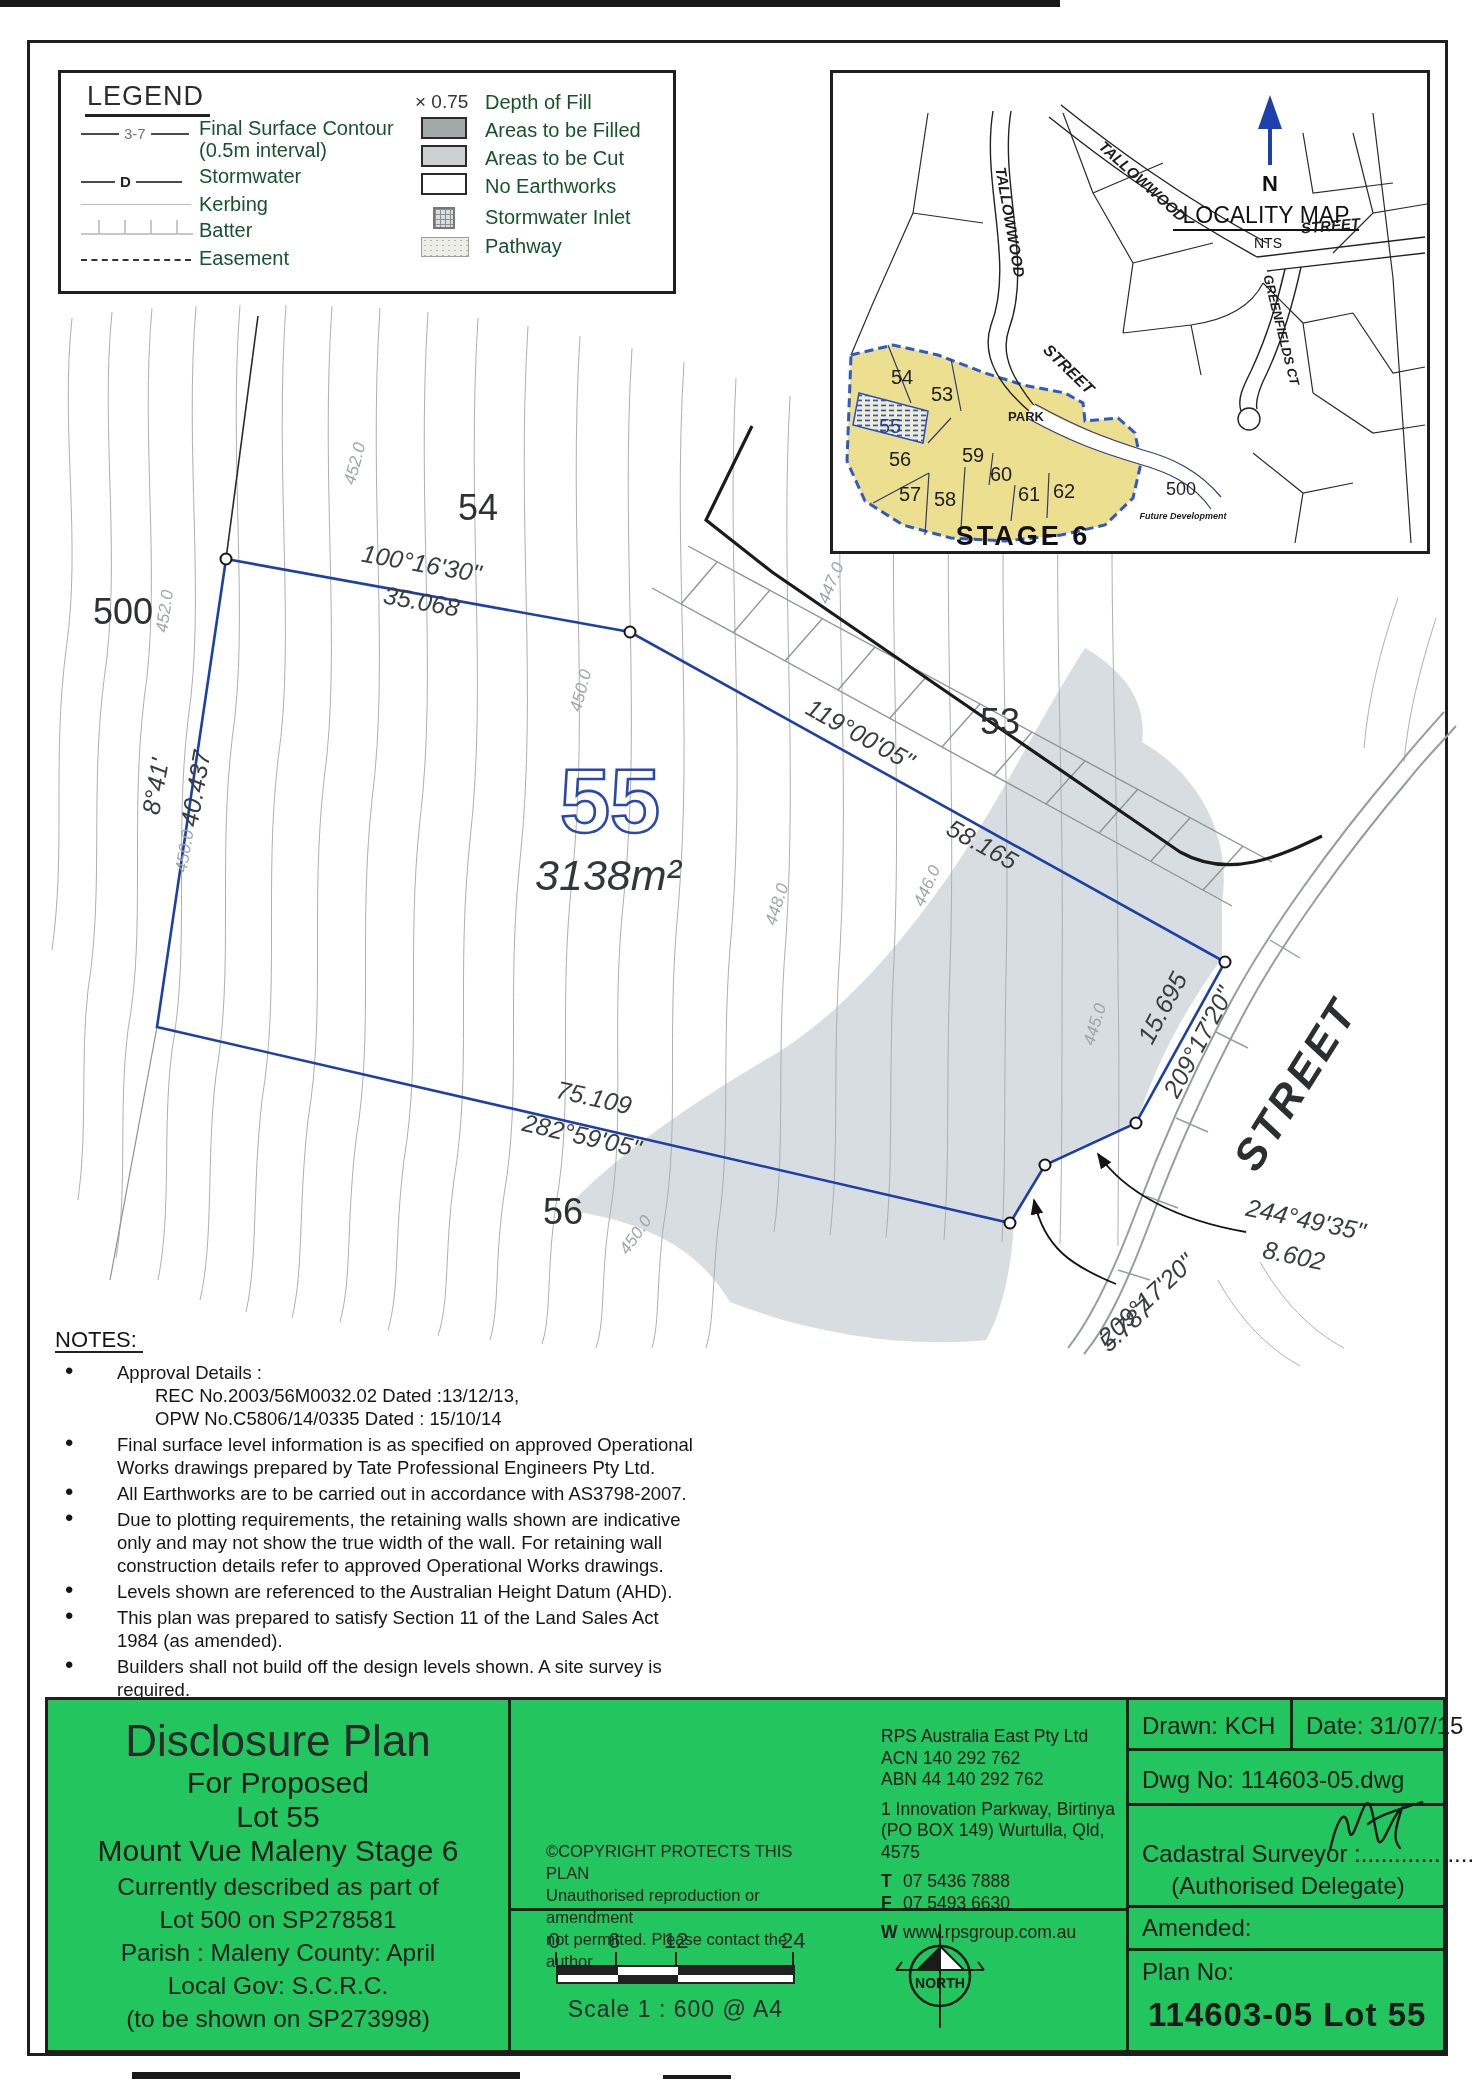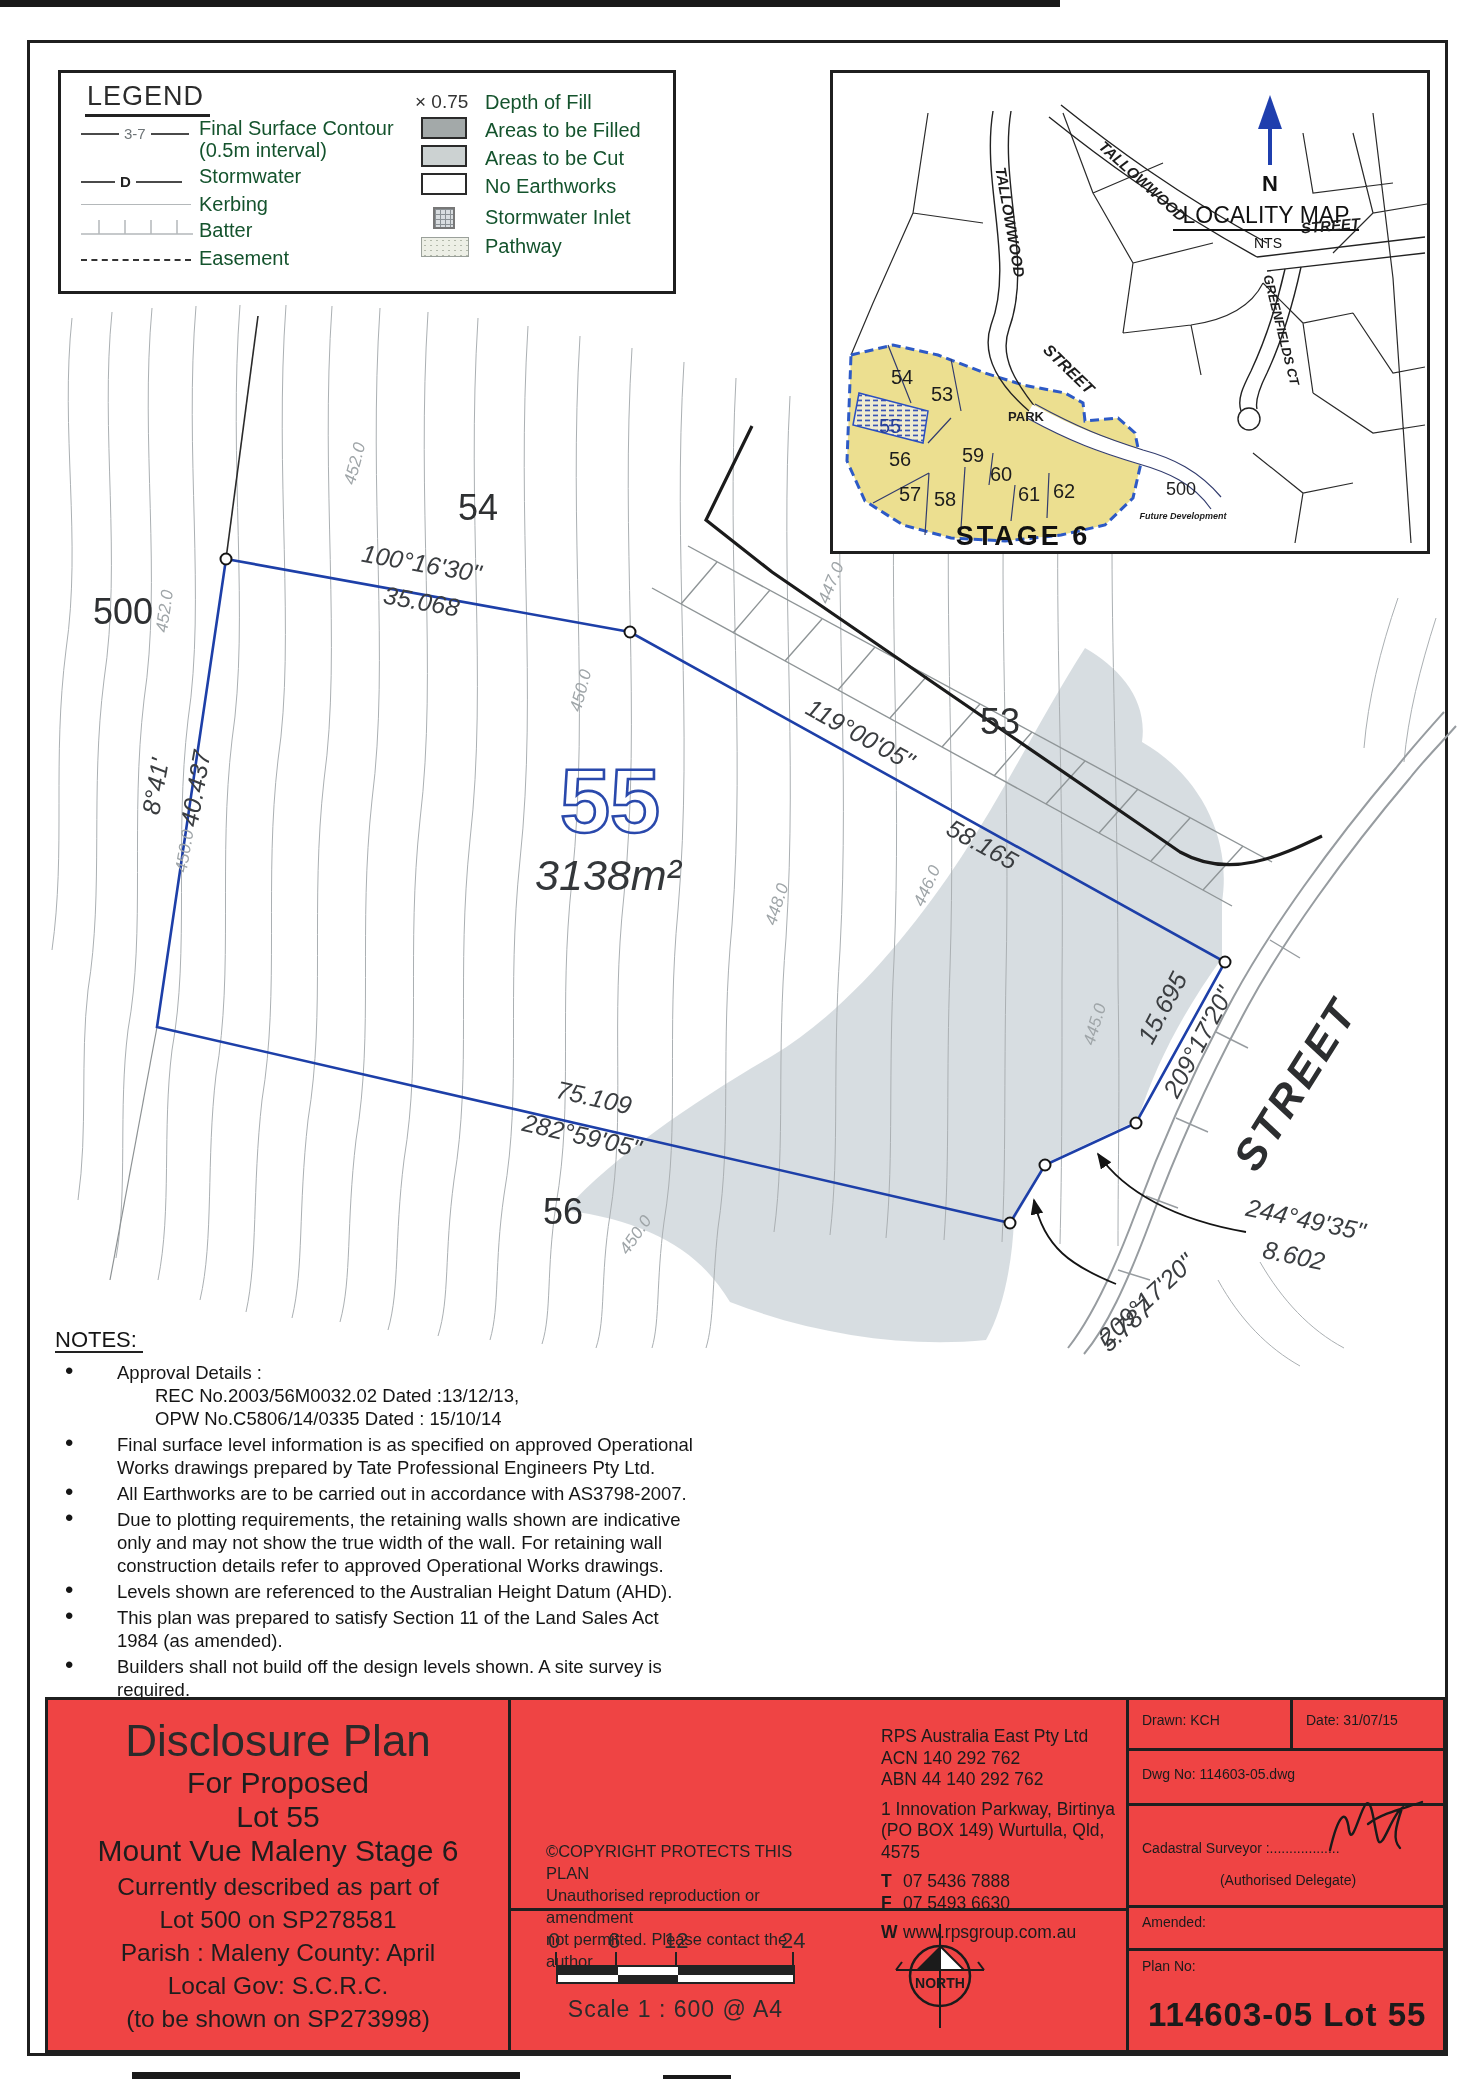--- a/index.html
+++ b/index.html
@@ -36,40 +36,40 @@
   #locality{left:830px;top:70px;width:594px;height:478px;}
   
   #notes{left:55px;top:1328px;width:648px;z-index:2;font-size:18.5px;line-height:23px;color:#151515;}
   #notes .ttl{font-size:22px;display:inline-block;border-bottom:2.5px solid #222;padding-right:6px;margin-bottom:8px;}
   #notes ul{list-style:none;margin:0;padding:0;}
   #notes li{position:relative;padding-left:62px;margin-bottom:3px;}
   #notes li::before{content:"\2022";position:absolute;left:10px;top:-2px;font-size:24px;}
   #notes .sub{padding-left:38px;}
   
   #tb{left:45px;top:1697px;width:1395px;height:350px;border:3px solid #1f1f1f;box-sizing:content-box;
-      background:#ef4444;z-index:3;}
+      background:#22c55e;z-index:3;}
   .tb-line{position:absolute;background:#1f1f1f;}
   #tb-left{left:0;top:0;width:460px;height:350px;text-align:center;}
   #tb-left .t1{font-size:44px;margin-top:16px;color:#2a2a2a;}
   #tb-left .t2{font-size:30px;}
   #tb-left .t3{font-size:24.5px;margin-top:5px;}
   #rps-logo{left:503px;top:28px;width:144px;height:86px;background:#1e3c80;color:#fff;
             display:flex;align-items:center;justify-content:center;font-size:54px;font-weight:bold;letter-spacing:1px;}
   #copyright{left:498px;top:140px;width:280px;font-size:16.5px;line-height:22px;color:#222;}
   #company{left:833px;top:26px;width:250px;font-size:17.5px;line-height:21.5px;color:#1b1b1b;}
   #company .gap{height:8px;}
   #company b{display:inline-block;width:22px;}
   
   #scalebar{left:508px;top:265px;width:239px;height:19px;border:2px solid #222;box-sizing:border-box;}
   #scalebar .seg{position:absolute;height:7.5px;}
   .tick-lab{position:absolute;top:228px;font-size:22px;color:#2b2b2b;}
   .tick-mark{position:absolute;top:252px;width:2px;height:13px;background:#222;}
   #scale-label{left:508px;top:296px;width:239px;text-align:center;font-size:23px;letter-spacing:1px;color:#2b2b2b;}
   
-  .cell-lab{position:absolute;font-size:14px;color:#1b1b1b;white-space:nowrap;}
+  .cell-lab{position:absolute;font-size:24px;color:#1b1b1b;white-space:nowrap;}
   #plan-no-big{font-size:33px;font-weight:bold;letter-spacing:1px;}
   svg text{font-family:"Liberation Sans", sans-serif;}
   .dim{font-size:25px;font-style:italic;fill:#3a3d40;}
   .ctr{font-size:17px;font-style:italic;fill:#9fa5a8;}
   .adj{font-size:36px;fill:#2e3032;}
 </style>
 </head>
 <body>
 
 <div id="page">

